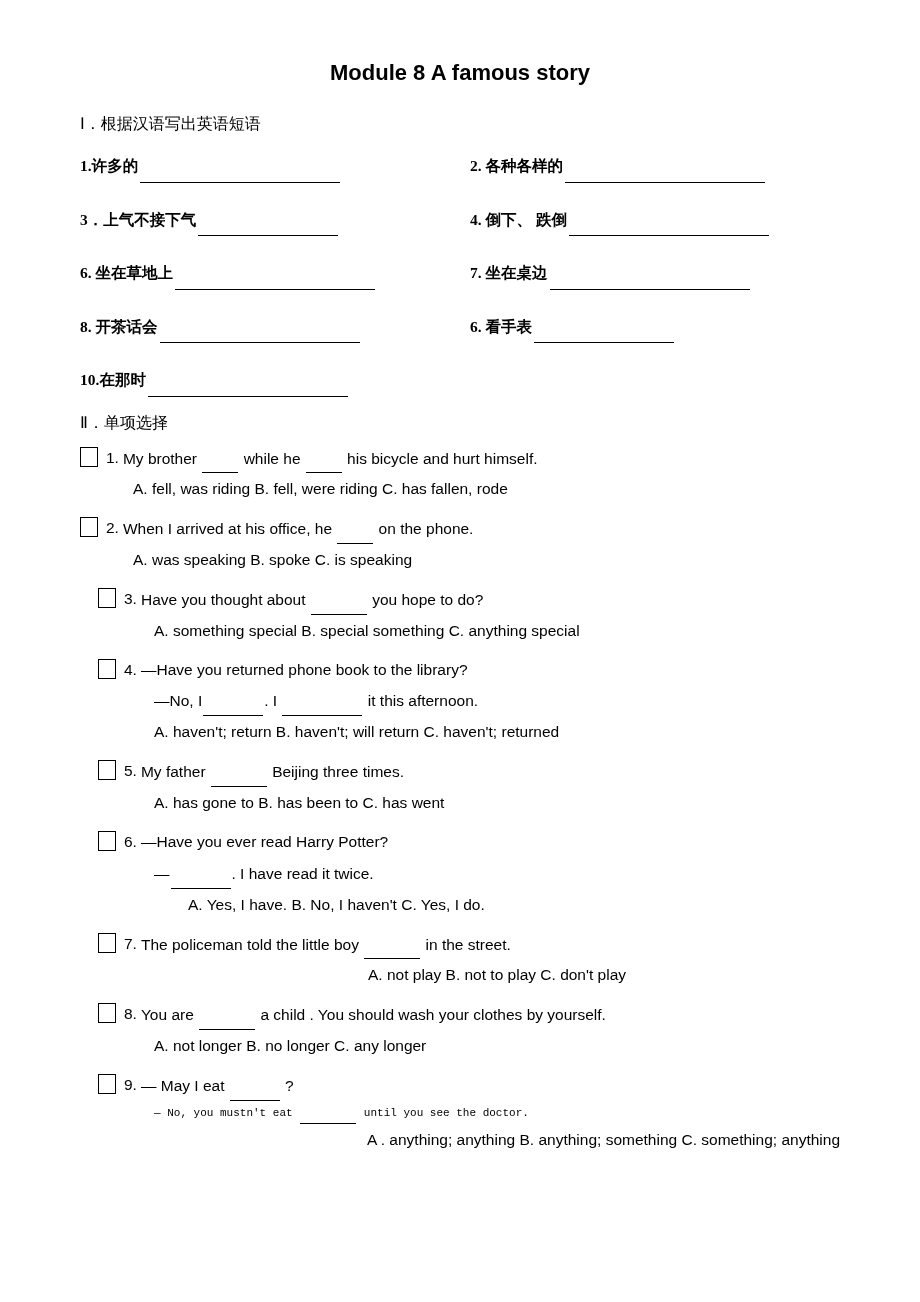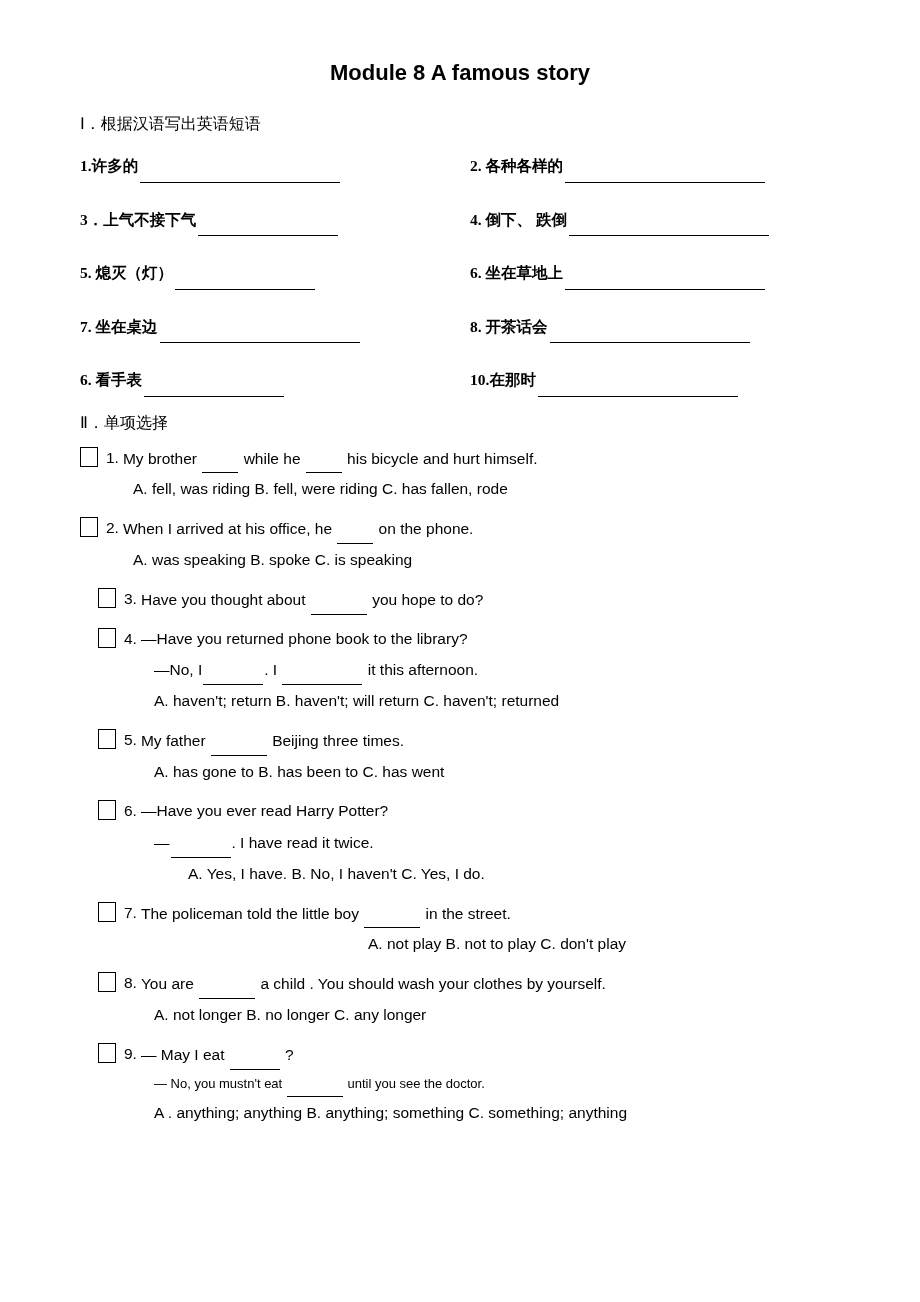--- a/index.html
+++ b/index.html
@@ -117,23 +117,20 @@
   </div>
 
   <div class="fill-item">
     <span>3．上气不接下气</span><span class="underline underline-medium">&nbsp;</span>
   </div>
   <div class="fill-item">
     <span>4. 倒下、 跌倒</span><span class="underline underline-long">&nbsp;</span>
   </div>
 
   <div class="fill-item">
-    <span>5. 熄灭（灯）</span><span class="underline underline-medium">&nbsp;</span>
-  </div>
-  <div class="fill-item">
     <span>6. 坐在草地上</span><span class="underline underline-long">&nbsp;</span>
   </div>
 
   <div class="fill-item">
     <span>7. 坐在桌边</span><span class="underline underline-long">&nbsp;</span>
   </div>
   <div class="fill-item">
     <span>8. 开茶话会</span><span class="underline underline-long">&nbsp;</span>
   </div>
 
@@ -165,20 +162,21 @@
   <div class="options-row">A. was speaking        B. spoke    C. is speaking</div>
 </div>
 
 <div class="question-block">
   <div class="q-row">
     <span style="width:18px;display:inline-block;"></span>
     <span class="q-bracket"></span>
     <span class="q-num">3.</span>
     <span class="q-text">Have you thought about <span class="dash-line" style="min-width:56px">&nbsp;</span> you hope to do?</span>
   </div>
+  <div class="options-row" style="margin-left:74px;">A. something special   B. special something   C. anything special</div>
 </div>
 
 <div class="question-block">
   <div class="q-row">
     <span style="width:18px;display:inline-block;"></span>
     <span class="q-bracket"></span>
     <span class="q-num">4.</span>
     <span class="q-text">—Have you returned phone book to the library?</span>
   </div>
   <div style="margin-left:74px; font-size:15.5px; font-family:Arial,sans-serif; line-height:2;">
@@ -230,17 +228,17 @@
   <div class="options-row" style="margin-left:74px;">A. not longer    B. no longer    C. any longer</div>
 </div>
 
 <div class="question-block">
   <div class="q-row">
     <span style="width:18px;display:inline-block;"></span>
     <span class="q-bracket"></span>
     <span class="q-num">9.</span>
     <span class="q-text">— May I eat <span class="dash-line" style="min-width:50px">&nbsp;</span> ?</span>
   </div>
-  <div style="margin-left:74px; font-size:13px; font-family:Liberation Sans, sans-serif; line-height:2;">
+  <div style="margin-left:74px; font-size:11px; font-family:Liberation Mono, monospace; line-height:2;">
     — No, you mustn't eat <span class="dash-line" style="min-width:56px">&nbsp;</span> until you see the doctor.
   </div>
-  <div style="margin-left:74px; font-size:15.5px; font-family:Arial,sans-serif; line-height:2;">A . anything; anything    B. anything; something    C. something; anything</div>
+  <div style="margin-left:74px; font-size:15.5px; font-family:Arial,sans-serif; line-height:2;text-align:right;">A . anything; anything    B. anything; something    C. something; anything</div>
 </div>
 
 </body></html>

